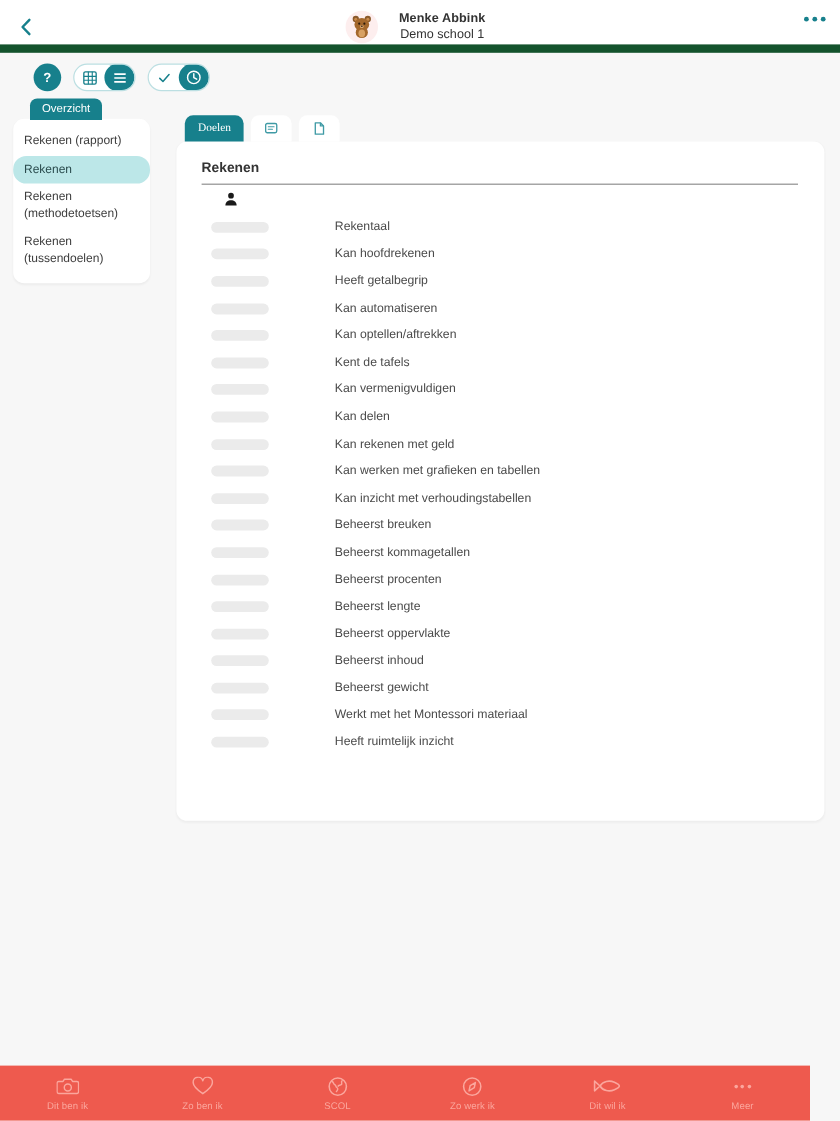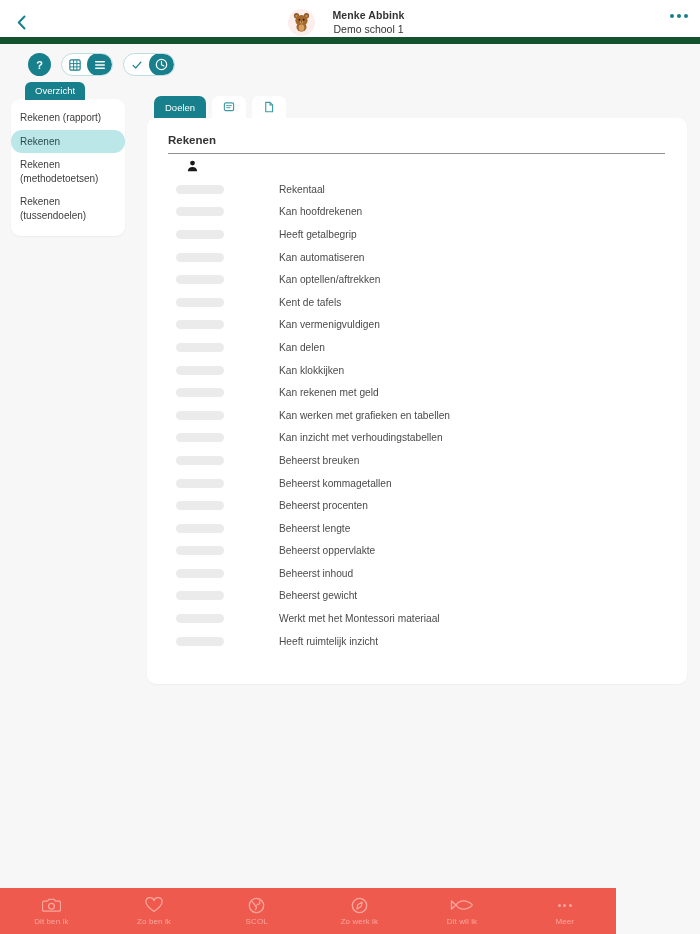--- a/index.html
+++ b/index.html
@@ -105,20 +105,21 @@
   .main { position: absolute; left: 147px; top: 96px; width: 540px; }
   .tabrow { display: flex; align-items: flex-end; gap: 6px; padding-left: 7px; }
   .tab {
     background: #ffffff; color: #17808c;
     font-size: 9.5px;
     height: 22px; min-width: 30px;
     padding: 0 11px;
     border-radius: 7px 7px 0 0;
     display: flex; align-items: center; justify-content: center;
     cursor: pointer;
+    font-family: Liberation Serif, serif;
   }
   .tab.active { background: #17808c; color: #ffffff; font-weight: normal; }
   .panel {
     background: #ffffff;
     border-radius: 9px;
     padding: 16px 18px 22px 18px;
     box-shadow: 0 1px 2px rgba(0,0,0,.04);
     min-height: 566px;
   }
   .panel-title {
@@ -139,21 +140,21 @@
     background: #ebebeb; flex: none; margin-left: 11px;
   }
   .goal-label {
     font-size: 10.2px; color: #4a4a4a; margin-left: 19px;
     white-space: nowrap;
     padding-left: 36px;
   }
 
   
   .bottomnav {
-    position: absolute; left: 0; bottom: 0; width: 616px; height: 46px;
+    position: absolute; left: 0; bottom: 0; width: 675px; height: 46px;
     background: #ee5a4e;
     display: flex; align-items: center;
   }
   .nav-item {
     flex: 1; height: 46px;
     display: flex; flex-direction: column; align-items: center; justify-content: center;
     gap: 3px; cursor: pointer;
   }
   .nav-icon { height: 17px; display: flex; align-items: center; justify-content: center; }
   .nav-label { font-size: 8px; color: #fba69d; letter-spacing: .1px; }
@@ -305,24 +306,20 @@
           <div class="goal-row">
             <div class="goal-pill"></div>
             <div class="goal-label">Kan vermenigvuldigen</div>
           </div>
           <div class="goal-row">
             <div class="goal-pill"></div>
             <div class="goal-label">Kan delen</div>
           </div>
           <div class="goal-row">
             <div class="goal-pill"></div>
-            <div class="goal-label">Kan klokkijken</div>
-          </div>
-          <div class="goal-row">
-            <div class="goal-pill"></div>
             <div class="goal-label">Kan rekenen met geld</div>
           </div>
           <div class="goal-row">
             <div class="goal-pill"></div>
             <div class="goal-label">Kan werken met grafieken en tabellen</div>
           </div>
           <div class="goal-row">
             <div class="goal-pill"></div>
             <div class="goal-label">Kan inzicht met verhoudingstabellen</div>
           </div>

